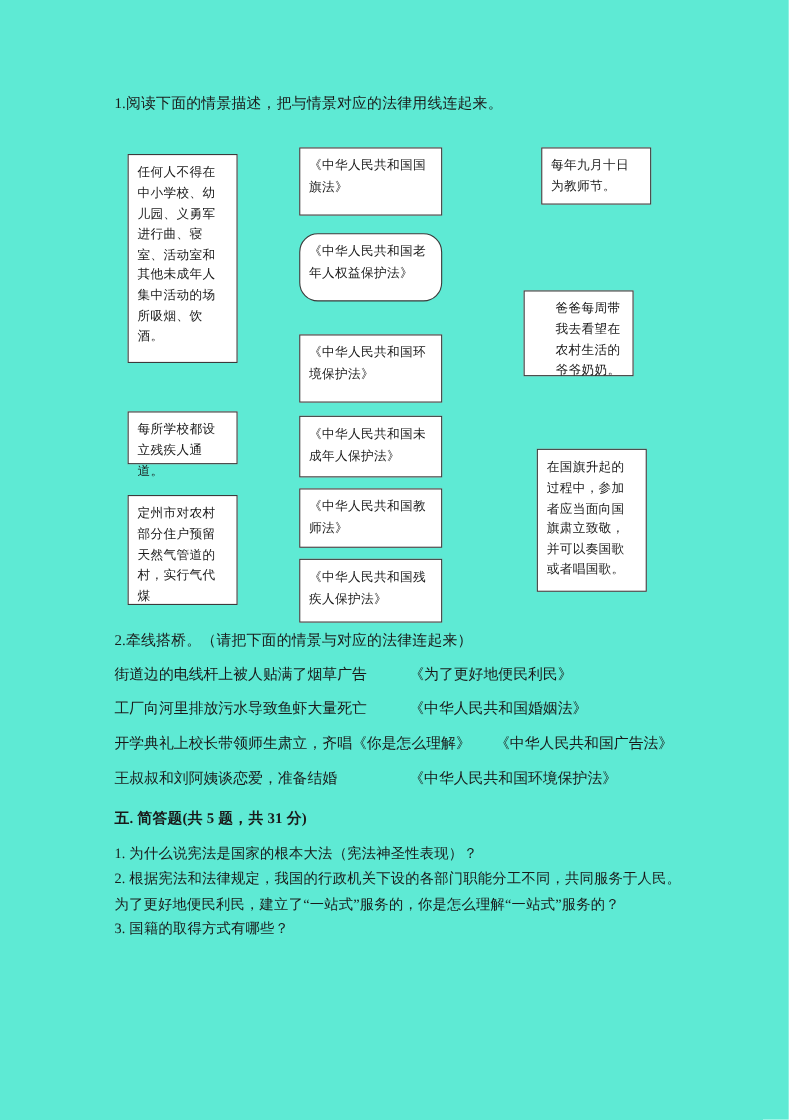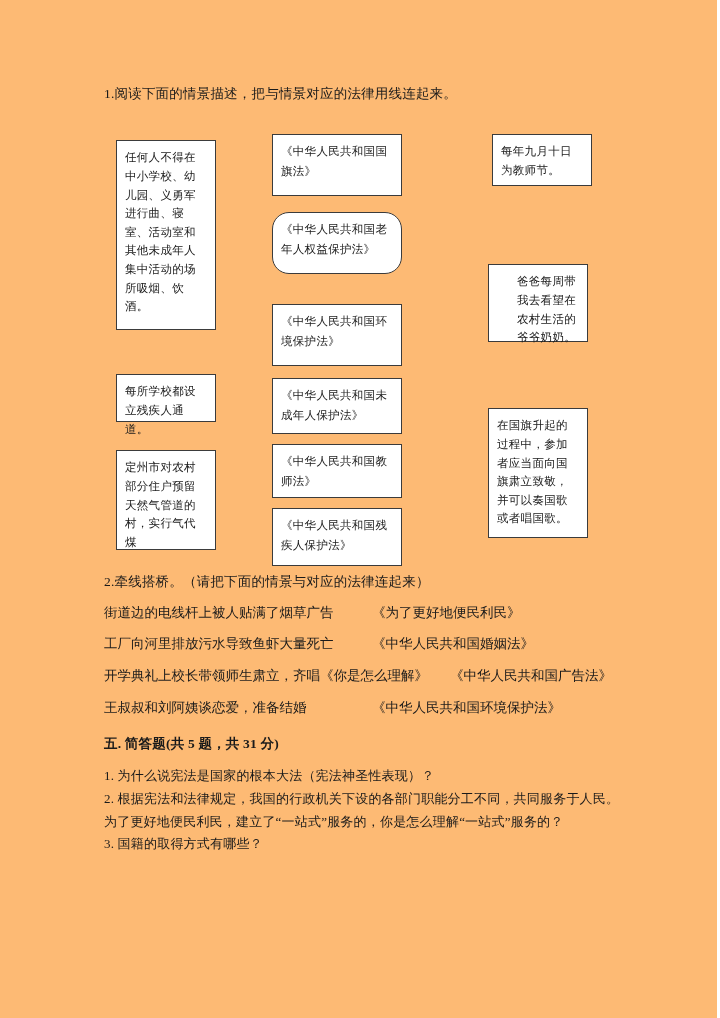--- a/index.html
+++ b/index.html
@@ -8,21 +8,21 @@
     background: #ffffff;
   }
   body {
     font-family: "Liberation Serif", serif;
     color: #1a1a1a;
   }
   .page {
     position: relative;
     width: 717px;
     height: 1018px;
-    background: #fdba74;
+    background: #5eead4;
     overflow: hidden;
   }
   .content {
     position: absolute;
     left: 104px;
     top: 84px;
     width: 520px;
   }
   .q-line {
     font-size: 13.5px;
@@ -61,21 +61,21 @@
   
   #M1 { left: 168px; top: 18px;  width: 130px; height: 62px; }
   #M2 { left: 168px; top: 96px;  width: 130px; height: 62px; border-radius: 17px; }
   #M3 { left: 168px; top: 188px; width: 130px; height: 62px; }
   #M4 { left: 168px; top: 262px; width: 130px; height: 56px; }
   #M5 { left: 168px; top: 328px; width: 130px; height: 54px; }
   #M6 { left: 168px; top: 392px; width: 130px; height: 58px; }
 
   
   #R1 { left: 388px; top: 18px;  width: 100px; height: 52px; }
-  #R2 { left: 384px; top: 148px; width: 100px; height: 78px; padding-left: 28px; }
+  #R2 { left: 372px; top: 148px; width: 100px; height: 78px; padding-left: 28px; }
   #R3 { left: 384px; top: 292px; width: 100px; height: 130px; }
 
   
   .pair-list { margin-top: 4px; }
   .pair-row {
     display: flex;
     font-size: 13.5px;
     line-height: 1.55;
     margin-bottom: 11px;
   }

